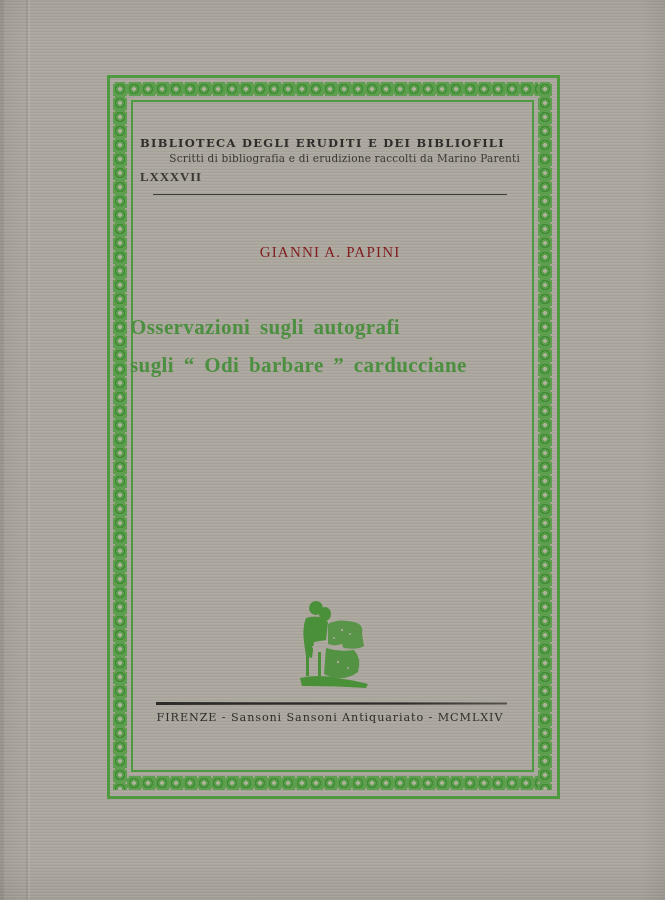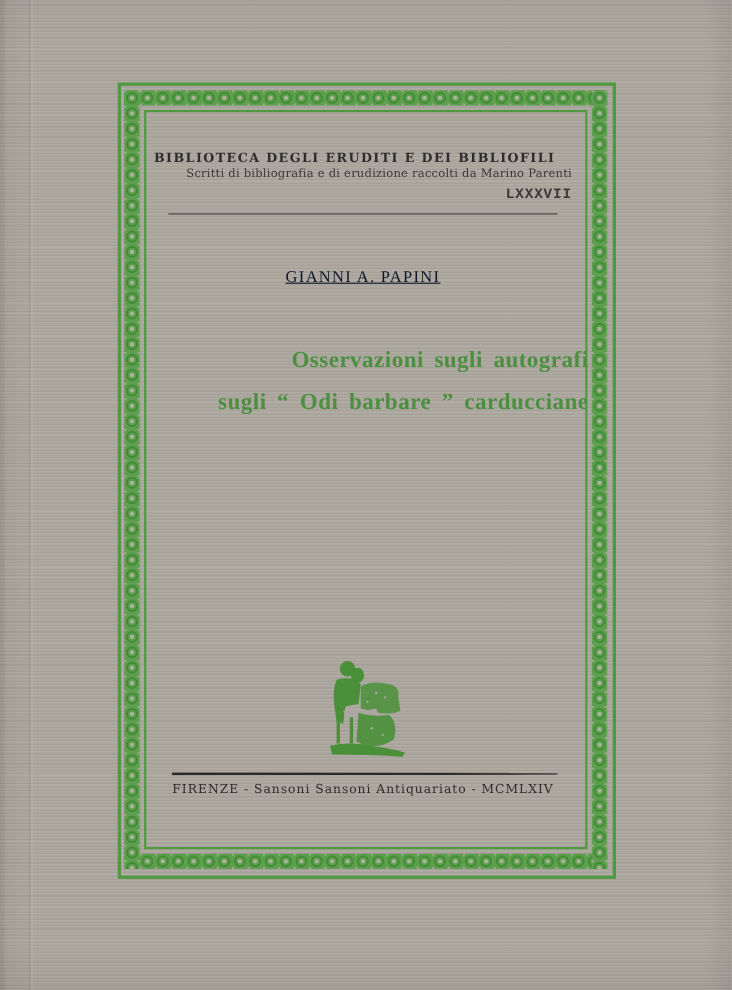--- a/index.html
+++ b/index.html
@@ -66,35 +66,35 @@
       font-size: 11.5px; letter-spacing: 1.3px; color: #2f2d2b; font-weight: bold;
       white-space: nowrap;
     }
     .series-subtitle {
       position: absolute; left: 140px; width: 380px; top: 152px;
       text-align: right; font-family: "DejaVu Serif", serif;
       font-size: 10.5px; letter-spacing: 0.2px; color: #3a3834; white-space: nowrap;
     }
     .series-number {
       position: absolute; left: 140px; width: 380px; top: 169px;
-      text-align: right; font-family: Liberation Mono, monospace;
+      text-align: left; font-family: Liberation Serif, serif;
       font-size: 13px; letter-spacing: 0.8px; color: #3a3834; font-weight: bold;
     }
     .rule-top {
       position: absolute; left: 153px; top: 194px; width: 354px; height: 1px;
       background: #3c3a37;
     }
     .author {
       position: absolute; left: 140px; width: 380px; top: 244px;
       text-align: center; font-family: "Liberation Serif", serif;
-      font-size: 15px; letter-spacing: 1.2px; color: #0f172a; text-decoration: underline;
+      font-size: 15px; letter-spacing: 1.2px; color: #7f1d1d;
     }
     .title-line {
       position: absolute; left: 130px; width: 405px;
-      text-align: right; font-family: "Liberation Serif", serif;
+      text-align: left; font-family: "Liberation Serif", serif;
       font-size: 21px; color: #4c8f40; font-weight: bold; letter-spacing: 0.4px;
       white-space: nowrap; word-spacing: 4px;
     }
     .title-line-1 { top: 315px; }
     .title-line-2 { top: 353px; }
     .vignette {
       position: absolute; left: 298px; top: 598px; width: 72px; height: 92px;
     }
     .rule-bottom {
       position: absolute; left: 156px; top: 702px; width: 351px; height: 3px;

